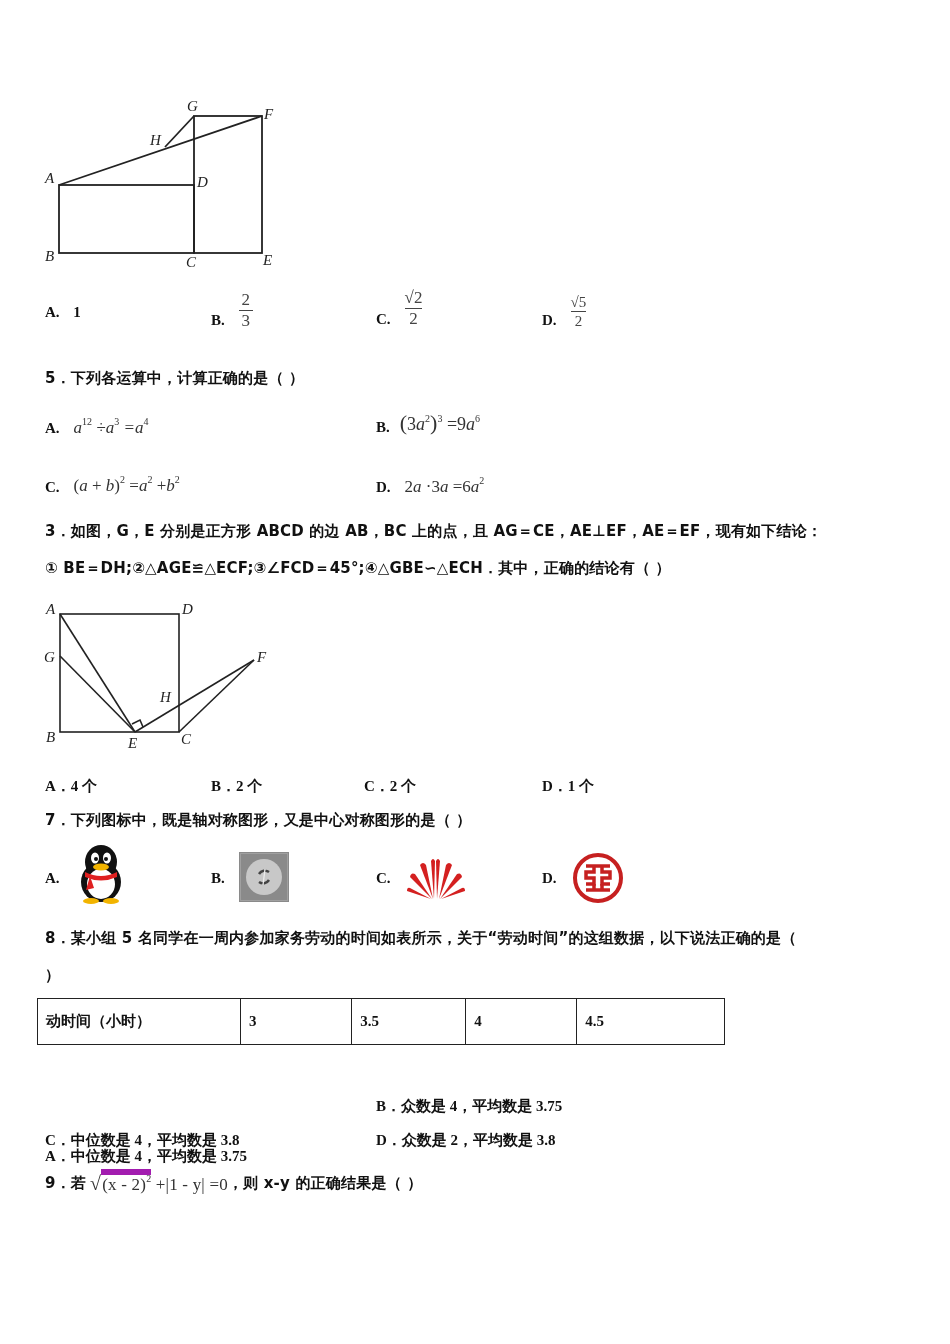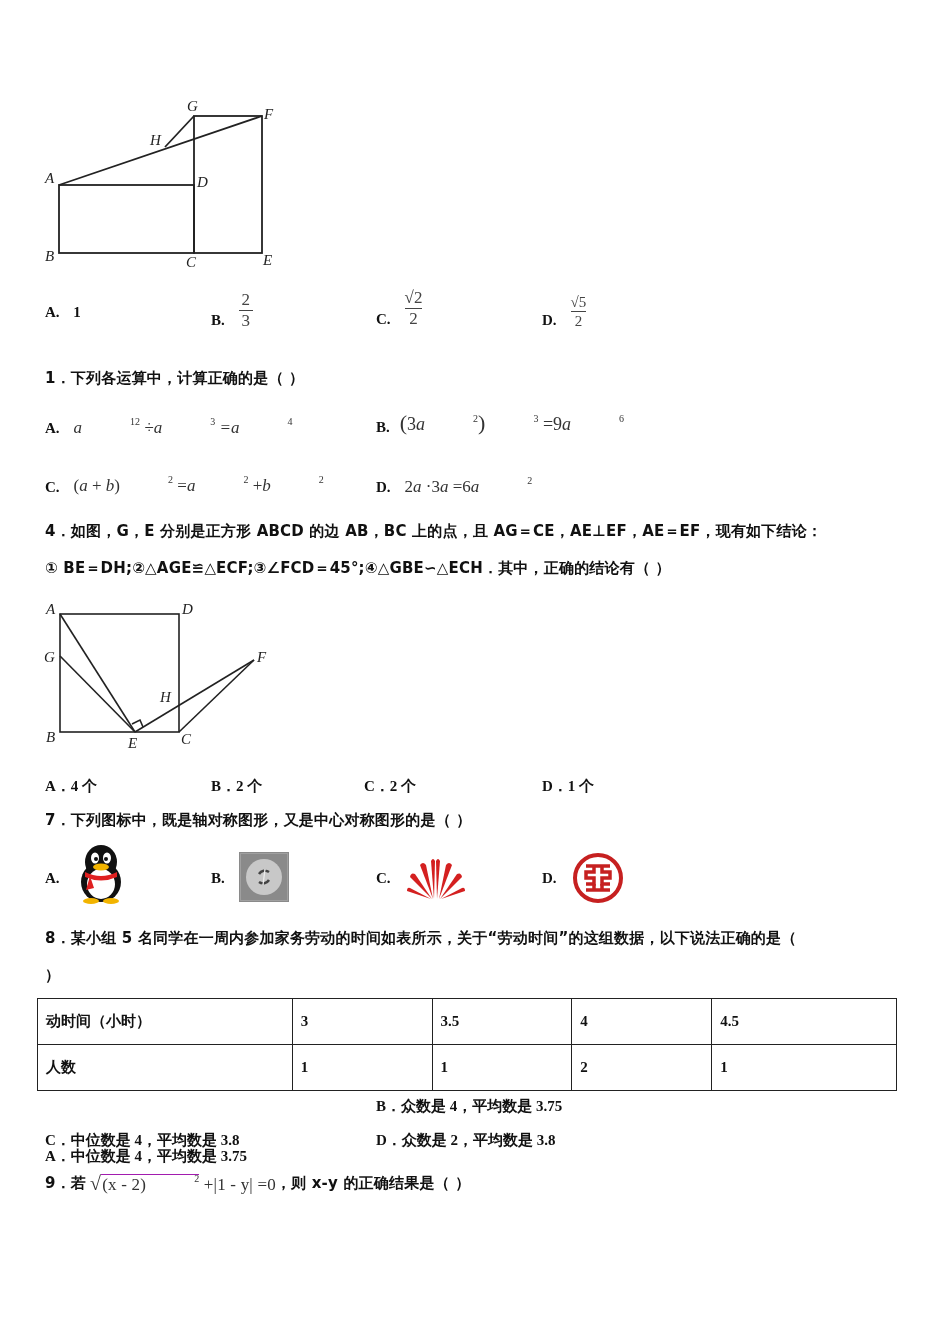--- a/index.html
+++ b/index.html
@@ -4,25 +4,25 @@
 <style>
   html, body { margin: 0; padding: 0; background: #ffffff; }
   body { width: 950px; height: 1344px; position: relative; overflow: hidden;
          font-family: "Liberation Serif", "DejaVu Serif", serif; color: #111; }
   .abs { position: absolute; }
   .q { font-size: 15px; font-weight: bold; font-family: "DejaVu Sans", "Liberation Sans", sans-serif; white-space: nowrap; letter-spacing: 0.2px; }
   .opt { font-size: 15px; font-weight: bold; font-family: "Liberation Serif", serif; white-space: nowrap; }
   .opt .cn { font-family: Liberation Serif, serif; }
   .math { font-family: "Liberation Serif", "DejaVu Serif", serif; font-style: italic; font-weight: normal; color: #333; font-size: 17px; }
   .math .up { font-style: normal; }
-  sup { font-size: 10px; vertical-align: 8px; font-style: normal; margin-left: 48px; }
+  sup { font-size: 10px; vertical-align: 8px; font-style: normal; }
   .frac { display: inline-flex; flex-direction: column; align-items: center; font-family: "Liberation Serif", serif; font-weight: normal; color: #444; font-size: 17px; line-height: 20px; vertical-align: middle; }
   .frac .bar { width: 100%; min-width: 14px; border-top: 1px solid #444; }
-  .sqrt { border-top: 1px solid #a21caf; padding-left: 1px; }
-  table.data { position: absolute; left: 37px; top: 998px; width: 860px; border-collapse: collapse; padding-left: 18px; }
+  .sqrt { border-top: 6px solid #a21caf; padding-left: 1px; }
+  table.data { position: absolute; left: 37px; top: 998px; width: 688px; border-collapse: collapse; padding-left: 18px; }
   table.data td { border: 1.5px solid #222; height: 45px; padding: 0 8px; font-size: 15px; font-weight: bold; vertical-align: middle; }
   table.data td.cn { font-family: "DejaVu Sans", sans-serif; }
   svg text { font-family: "Liberation Serif", serif; font-style: italic; font-size: 15px; fill: #222; }
 </style>
 </head>
 <body>
 
 <svg class="abs" style="left:40px;top:95px" width="250" height="180" viewBox="0 0 250 180">
   <g stroke="#222" stroke-width="1.8" fill="none">
     <rect x="19" y="90" width="135" height="68"></rect>
@@ -62,40 +62,40 @@
 </div>
 <div class="abs opt" style="left:542px;top:293px;display:flex;align-items:center;gap:14px">
   <span style="margin-top:18px">D.</span>
   <span class="frac" style="font-size:15px;line-height:18px">
     <span>√5</span>
     <span class="bar"></span>
     <span>2</span>
   </span>
 </div>
 
-<div class="abs q" style="left:45px;top:369px">1．下列各运算中，计算正确的是（    ）</div>
+<div class="abs q" style="left:45px;top:369px">5．下列各运算中，计算正确的是（    ）</div>
 
 <div class="abs opt" style="left:45px;top:416px;display:flex;gap:14px;align-items:baseline">
   <span>A.</span>
   <span class="math">a<sup>12</sup> ÷a<sup>3</sup> =a<sup>4</sup></span>
 </div>
 <div class="abs opt" style="left:376px;top:405px;display:flex;gap:10px;align-items:flex-end">
   <span style="padding-top:14px">B.</span>
   <span class="math" style="font-size:18px"><span class="up" style="font-size:22px">(</span><span class="up">3</span>a<sup>2</sup><span class="up" style="font-size:22px">)</span><sup>3</sup> <span class="up">=9</span>a<sup>6</sup></span>
 </div>
 <div class="abs opt" style="left:45px;top:465px;display:flex;gap:14px;align-items:flex-end">
   <span style="padding-top:14px">C.</span>
   <span class="math" style="margin-top:-12px"><span class="up">(</span>a <span class="up">+</span> b<span class="up">)</span><sup>2</sup> <span class="up">=</span>a<sup>2</sup> <span class="up">+</span>b<sup>2</sup></span>
 </div>
 <div class="abs opt" style="left:376px;top:475px;display:flex;gap:14px;align-items:baseline">
   <span>D.</span>
   <span class="math"><span class="up">2</span>a <span class="up">·3</span>a <span class="up">=6</span>a<sup>2</sup></span>
 </div>
 
-<div class="abs q" style="left:45px;top:522px">4．如图，G，E 分别是正方形 ABCD 的边 AB，BC 上的点，且 AG＝CE，AE⊥EF，AE＝EF，现有如下结论：</div>
+<div class="abs q" style="left:45px;top:522px">3．如图，G，E 分别是正方形 ABCD 的边 AB，BC 上的点，且 AG＝CE，AE⊥EF，AE＝EF，现有如下结论：</div>
 <div class="abs q" style="left:45px;top:559px">① BE＝DH;②△AGE≌△ECF;③∠FCD＝45°;④△GBE∽△ECH．其中，正确的结论有（        ）</div>
 
 <svg class="abs" style="left:40px;top:598px" width="240" height="155" viewBox="0 0 240 155">
   <g stroke="#222" stroke-width="1.6" fill="none">
     <rect x="20" y="16" width="119" height="118"></rect>
     <line x1="20" y1="16" x2="95" y2="134"></line>
     <line x1="20" y1="58" x2="95" y2="134"></line>
     <line x1="95" y1="134" x2="214" y2="62"></line>
     <line x1="139" y1="134" x2="214" y2="62"></line>
     <polyline points="92,126 100,122 103,129"></polyline>
@@ -180,27 +180,20 @@
       <col style="width:185px">
   </colgroup>
   <tbody>
       <tr>
     <td class="cn">动时间（小时）</td>
     <td>3</td>
     <td>3.5</td>
     <td>4</td>
     <td>4.5</td>
   </tr>
-  <tr>
-    <td class="cn">人数</td>
-    <td>1</td>
-    <td>1</td>
-    <td>2</td>
-    <td>1</td>
-  </tr>
 </tbody>
   </table>
 
 <div class="abs opt" style="left:45px;top:1147px"><span>A．</span><span class="cn">中位数是 4，平均数是 3.75</span></div>
 <div class="abs opt" style="left:376px;top:1097px"><span>B．</span><span class="cn">众数是 4，平均数是 3.75</span></div>
 <div class="abs opt" style="left:45px;top:1131px"><span>C．</span><span class="cn">中位数是 4，平均数是 3.8</span></div>
 <div class="abs opt" style="left:376px;top:1131px"><span>D．</span><span class="cn">众数是 2，平均数是 3.8</span></div>
 
 <div class="abs q" style="left:45px;top:1172px;display:flex;align-items:center">
   <span>9．若</span>

